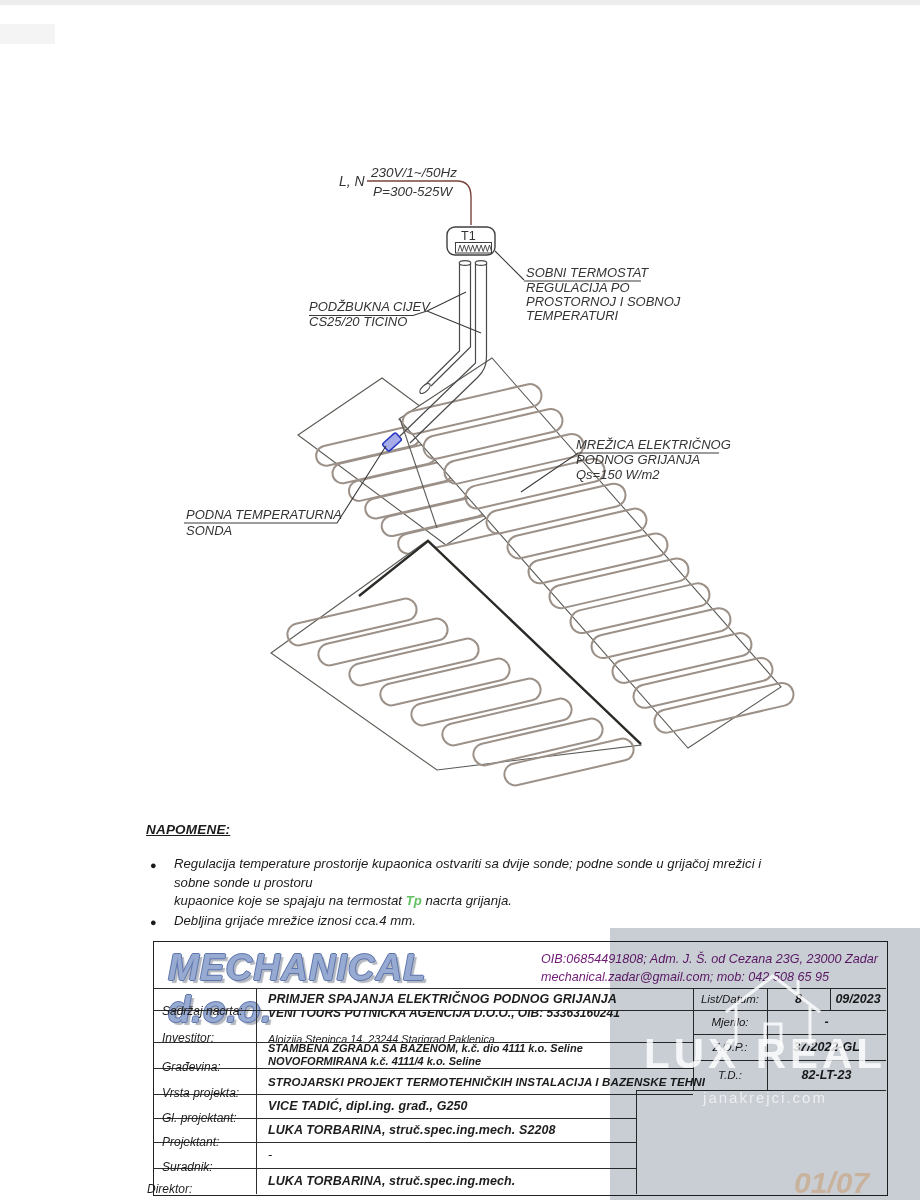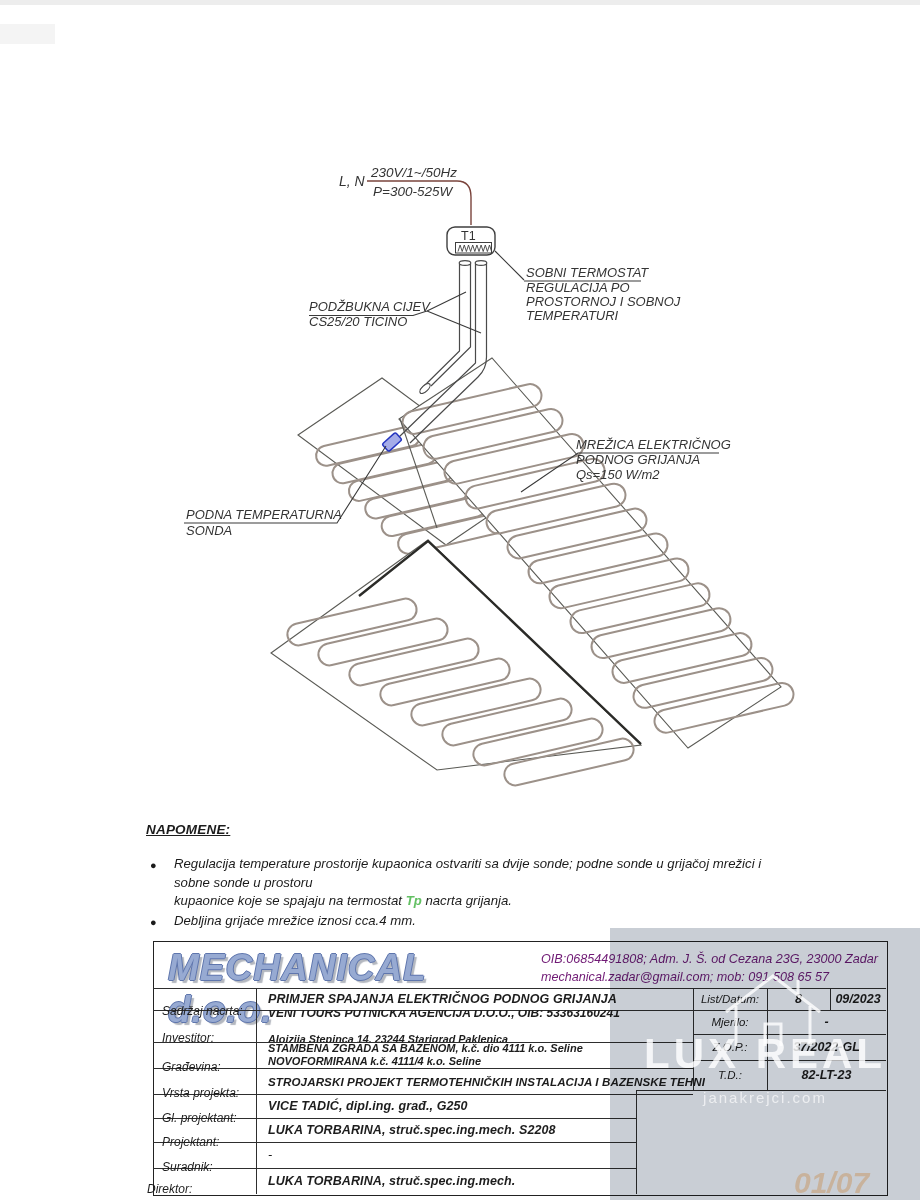--- a/index.html
+++ b/index.html
@@ -19,21 +19,21 @@
   .nap-item{display:flex;margin-bottom:1px;line-height:18.5px;}
   .nap-bullet{width:24px;flex:none;font-size:11px;padding-top:1px;}
   .tp{color:#63c063;font-weight:600;}
   
   .tline{background:#2e2e2e;}
   .tb-outer{left:153px;top:941px;width:733px;height:253px;border:1.6px solid #222;}
   .cell{color:#1d1d1d;font-style:italic;overflow:hidden;white-space:nowrap;}
   .lab{font-size:12px;padding-left:9px;display:flex;align-items:center;margin-top:12px;}
   .val{font-size:12.5px;font-weight:700;padding-left:12px;display:flex;align-items:center;letter-spacing:.1px;}
   .val2{font-size:12px;font-weight:700;padding-left:12px;line-height:13px;display:flex;flex-direction:column;justify-content:center;}
-  .val2 .sub{font-weight:700;font-size:10.8px;margin-top:13px;}
+  .val2 .sub{font-weight:400;font-size:10.8px;margin-top:13px;}
   .mini-lab{font-size:11.5px;display:flex;align-items:center;justify-content:center;}
   .mini-val{font-size:12.5px;font-weight:700;display:flex;align-items:center;justify-content:center;}
   .logo{left:168px;top:947px;width:330px;height:42px;font-size:37px;font-weight:700;font-style:italic;
         color:#97aad2;letter-spacing:1px;
         text-shadow:1px 0 #5f76ad,-1px 0 #5f76ad,0 1px #5f76ad,0 -1px #5f76ad,3px 3px 1px #b3b7bf;}
   .addr{left:541px;top:950px;width:344px;font-size:12.6px;font-style:italic;color:#701a75;line-height:18px;}
   
   .wm-box{left:610px;top:928px;width:310px;height:272px;background:rgba(156,166,178,.55);
           mix-blend-mode:multiply;}
   .wm-brand{left:624px;top:1030px;width:282px;text-align:center;font-size:42px;font-weight:700;
@@ -163,21 +163,21 @@
   <div class="nap-item">
     <span class="nap-bullet">●</span>
     <span>Debljina grijaće mrežice iznosi cca.4 mm.</span>
   </div>
 </div>
 
 <div class="abs tb-outer"></div>
 <div class="abs logo">MECHANICAL d.o.o.</div>
 <div class="abs addr">
   <div>OIB:06854491808; Adm. J. Š. od Cezana 23G, 23000 Zadar</div>
-  <div>mechanical.zadar@gmail.com; mob: 091 508 65 57</div>
+  <div>mechanical.zadar@gmail.com; mob: 042 508 65 95</div>
 </div>
 
 <div class="abs tline" style="left:153px;top:988px;width:733px;height:1px"></div>
 <div class="abs tline" style="left:153px;top:1010px;width:733px;height:1px"></div>
 <div class="abs tline" style="left:153px;top:1042px;width:540px;height:1px"></div>
 <div class="abs tline" style="left:153px;top:1068px;width:540px;height:1px"></div>
 <div class="abs tline" style="left:153px;top:1094px;width:540px;height:1px"></div>
 <div class="abs tline" style="left:153px;top:1118px;width:483px;height:1px"></div>
 <div class="abs tline" style="left:153px;top:1142px;width:483px;height:1px"></div>
 <div class="abs tline" style="left:153px;top:1168px;width:483px;height:1px"></div>

